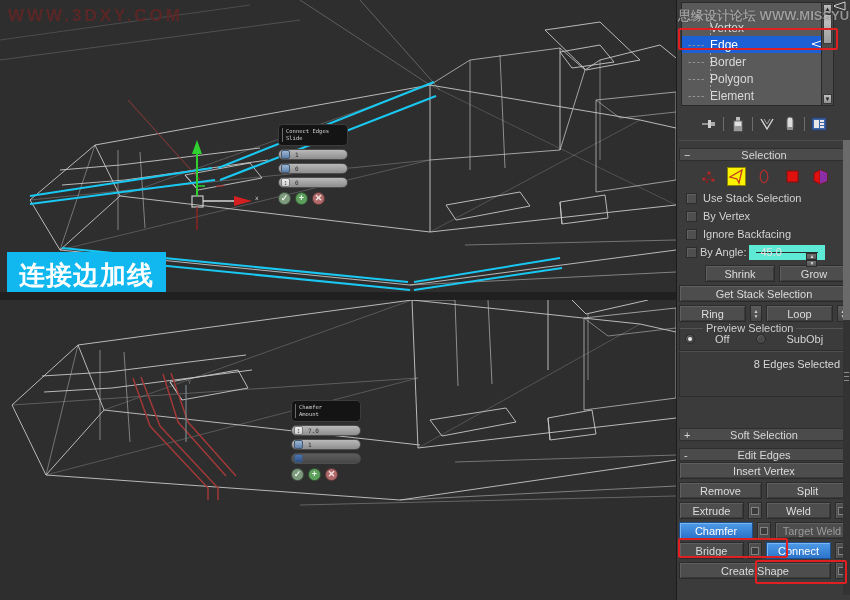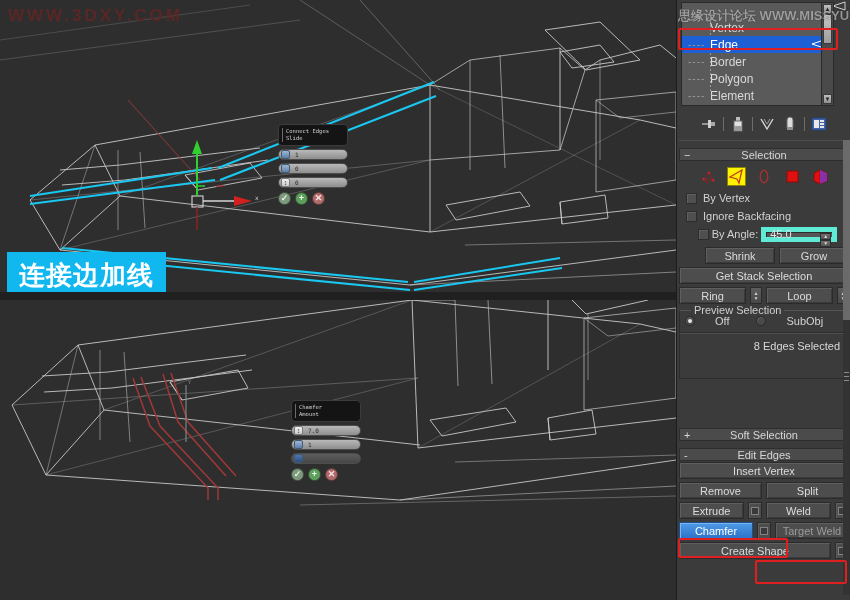--- a/index.html
+++ b/index.html
@@ -229,21 +229,21 @@
     height: 18px; padding-left: 7px; font-size: 11px; color: #d2d2d2;
   }
   .chk {
     width: 11px; height: 11px; background: #4f4f4f;
     border: 1px solid #2c2c2c;
     box-shadow: inset 1px 1px 0 #606060;
     flex: 0 0 auto;
   }
   .spin-field {
     width: 76px; height: 15px; background: #555555;
-    border: 5px solid #5eead4;
+    border: 7px solid #5eead4;
     box-shadow: inset 1px 1px 0 #2a2a2a;
     display: flex; align-items: center;
     padding-left: 4px; font-size: 11px; color: #e3e3e3;
     position: relative;
   }
   .spin-arrows {
     position: absolute; right: 1px; top: 1px;
     width: 11px; height: 13px;
     display: flex; flex-direction: column;
   }
@@ -289,21 +289,21 @@
     border: 1px solid #828282; display: block;
   }
 
   .group-box {
     border: 1px solid #2c2c2c;
     border-top: 1px solid #555;
     margin-top: 6px; padding: 4px 5px 5px 5px;
     position: relative;
   }
   .group-title {
-    position: absolute; top: -7px; left: 11px;
+    position: absolute; top: -7px; left: 23px;
     background: #3b3b3b; padding: 0 3px;
     font-size: 11px; color: #cfcfcf;
   }
   .radio-row { display: flex; align-items: center; gap: 20px; }
   .radio {
     width: 10px; height: 10px; border-radius: 50%;
     background: #4a4a4a; border: 1px solid #2a2a2a;
     box-shadow: inset 1px 1px 0 #5e5e5e;
     display: flex; align-items: center; justify-content: center;
     flex: 0 0 auto;
@@ -655,27 +655,31 @@
           <svg width="17" height="17" viewBox="0 0 17 17">
             <path d="M2 5 L8 2 L15 5 L15 13 L8 16 L2 13 Z" fill="#e01010" stroke="#8a0c0c"></path>
             <path d="M8 2 L8 16" stroke="#8a0c0c" stroke-width="0.8"></path>
             <path d="M8 2 L15 5 L15 13 L8 16 Z" fill="#8b2fa8"></path>
           </svg>
         </span>
       </div>
 
       <div class="chk-row">
         <span class="chk"></span>
+        <span>Use Stack Selection</span>
+      </div>
+      <div class="chk-row">
+        <span class="chk"></span>
         <span>By Vertex</span>
       </div>
       <div class="chk-row">
         <span class="chk"></span>
         <span>Ignore Backfacing</span>
       </div>
-      <div class="chk-row" style="gap:3px;justify-content:center;">
+      <div class="chk-row" style="gap:3px;">
         <span class="chk"></span>
         <span>By Angle:</span>
         <span class="spin-field">
           <span>45.0</span>
           <span class="spin-arrows">
             <div>▲</div>
             <div>▼</div>
           </span>
         </span>
       </div>
@@ -748,20 +752,30 @@
           </div>
       </div>
       <div class="btn-row">
         <div class="btn hl">Chamfer</div>
         <div class="sq-btn">
             <i></i>
           </div>
         <div class="btn dim">Target Weld</div>
       </div>
       <div class="btn-row">
+        <div class="btn">Bridge</div>
+        <div class="sq-btn">
+            <i></i>
+          </div>
+        <div class="btn hl">Connect</div>
+        <div class="sq-btn">
+            <i></i>
+          </div>
+      </div>
+      <div class="btn-row">
         <div class="btn">Create Shape</div>
         <div class="sq-btn">
             <i></i>
           </div>
       </div>
     </div>
 
     <div class="red-outline" style="left:1px; top:538px; width:110px; height:20px;"></div>
     <div class="red-outline" style="left:78px; top:560px; width:92px; height:24px;"></div>
 

